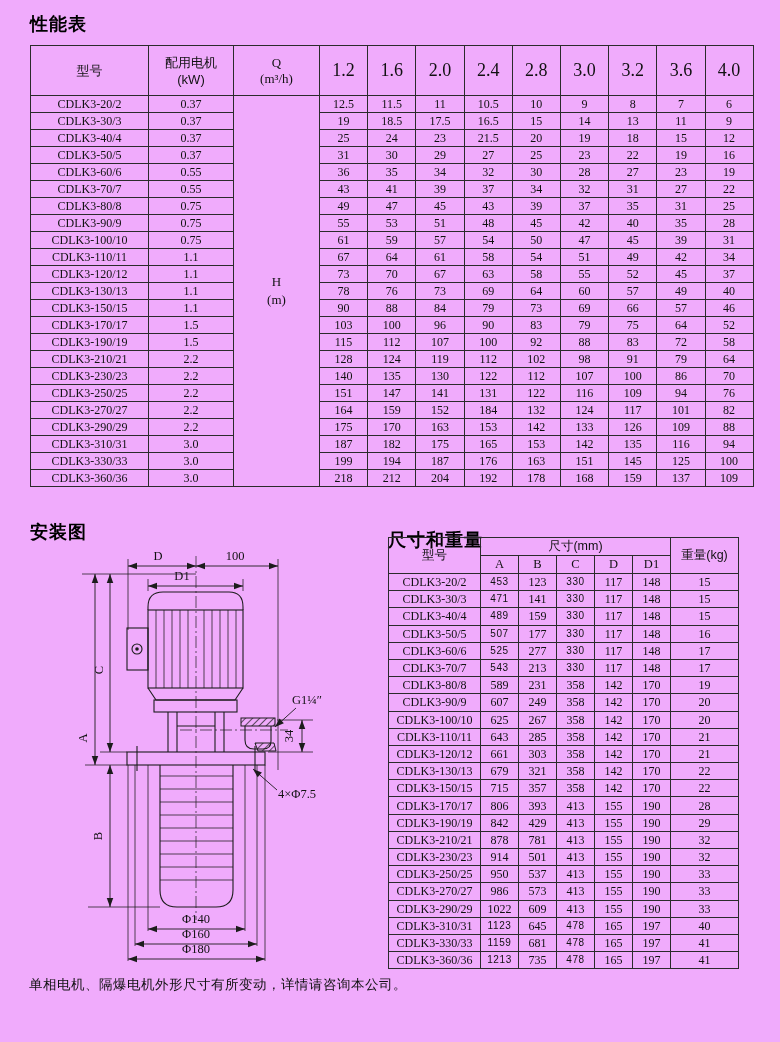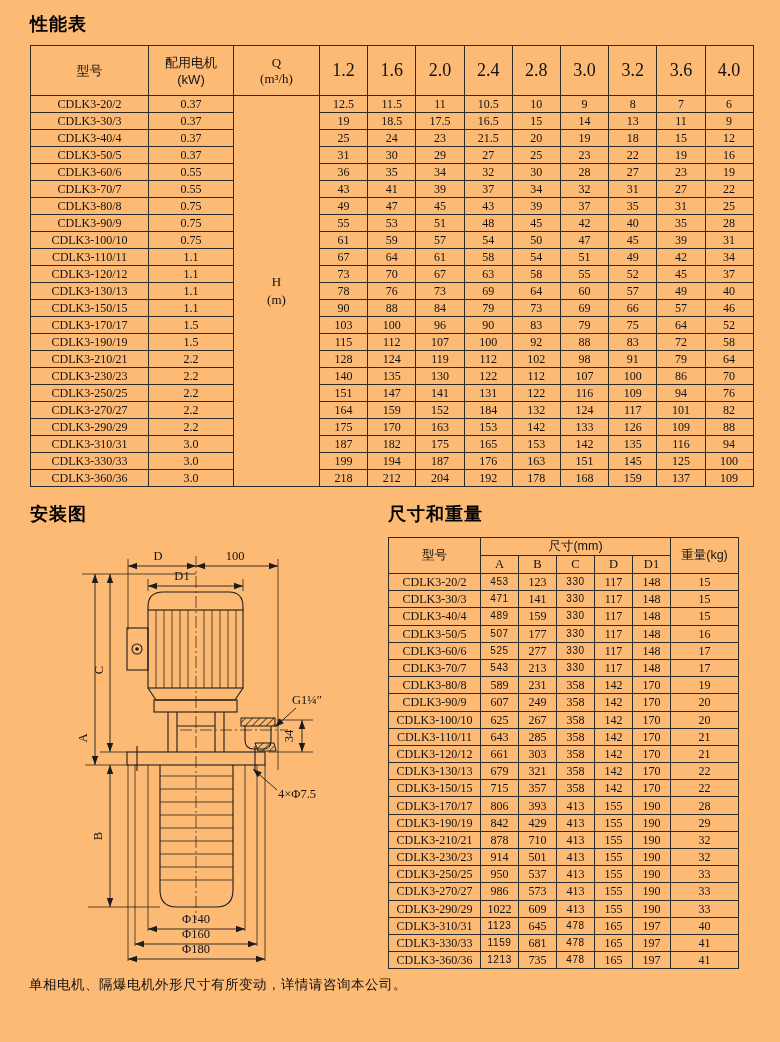--- a/index.html
+++ b/index.html
@@ -1,22 +1,22 @@
 <!DOCTYPE html>
 <html><head>
 <meta charset="utf-8">
 <style>
   html,body{margin:0;padding:0;background:#fff;}
-  .page{position:relative;width:780px;height:1042px;background:#fdba74;color:#111;
+  .page{position:relative;width:780px;height:1042px;background:#f0abfc;color:#111;
         font-family:"Liberation Serif", serif;overflow:hidden;}
   .sec-title{position:absolute;font-family:"Liberation Sans", sans-serif;
              font-weight:bold;font-size:18px;color:#000;letter-spacing:1px;}
   #perf-title{left:30px;top:12px;}
-  #install-title{left:30px;top:502px;text-align:right;}
-  #dims-title{left:388px;top:502px;}
+  #install-title{left:30px;top:520px;text-align:right;}
+  #dims-title{left:388px;top:528px;}
 
   table{border-collapse:collapse;table-layout:fixed;}
   th,td{border:1px solid #2b2b2b;text-align:center;vertical-align:middle;
         padding:0;overflow:hidden;white-space:nowrap;}
 
   
   #perf-wrap{position:absolute;left:30px;top:45px;}
   table.perf{width:723px;border:1.5px solid #222;}
   table.perf th{height:49px;font-weight:normal;}
   table.perf th.hmodel,table.perf th.hmotor{font-family:"Liberation Sans", sans-serif;font-size:13px;}
@@ -666,21 +666,21 @@
             <td>842</td>
             <td>429</td>
             <td>413</td>
             <td>155</td>
             <td>190</td>
             <td>29</td>
           </tr>
           <tr>
             <td class="model">CDLK3-210/21</td>
             <td>878</td>
-            <td>710</td>
+            <td>781</td>
             <td>413</td>
             <td>155</td>
             <td>190</td>
             <td>32</td>
           </tr>
           <tr>
             <td class="model">CDLK3-230/23</td>
             <td>914</td>
             <td>501</td>
             <td>413</td>

